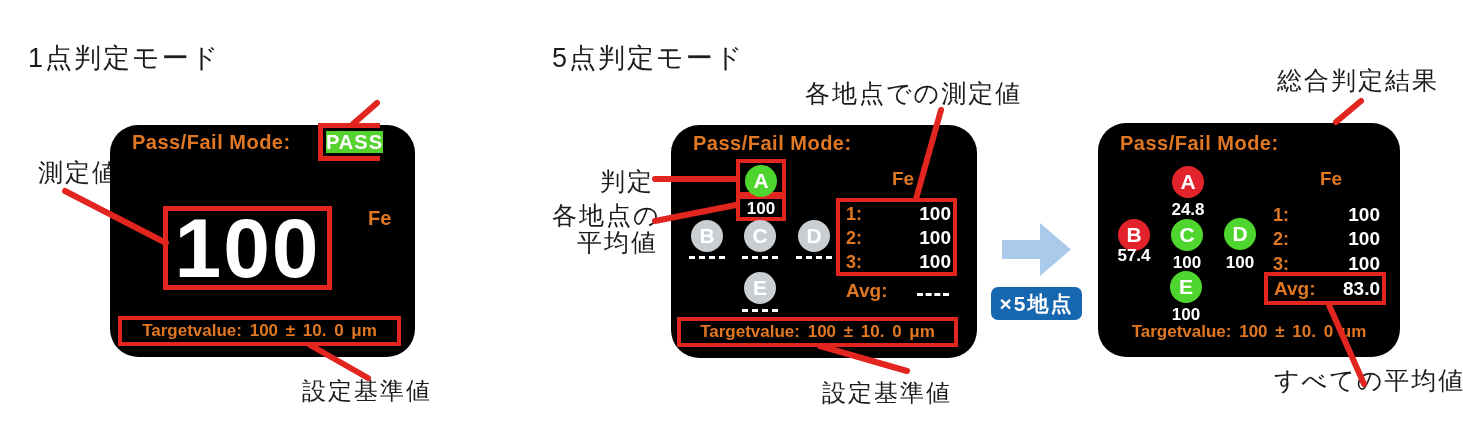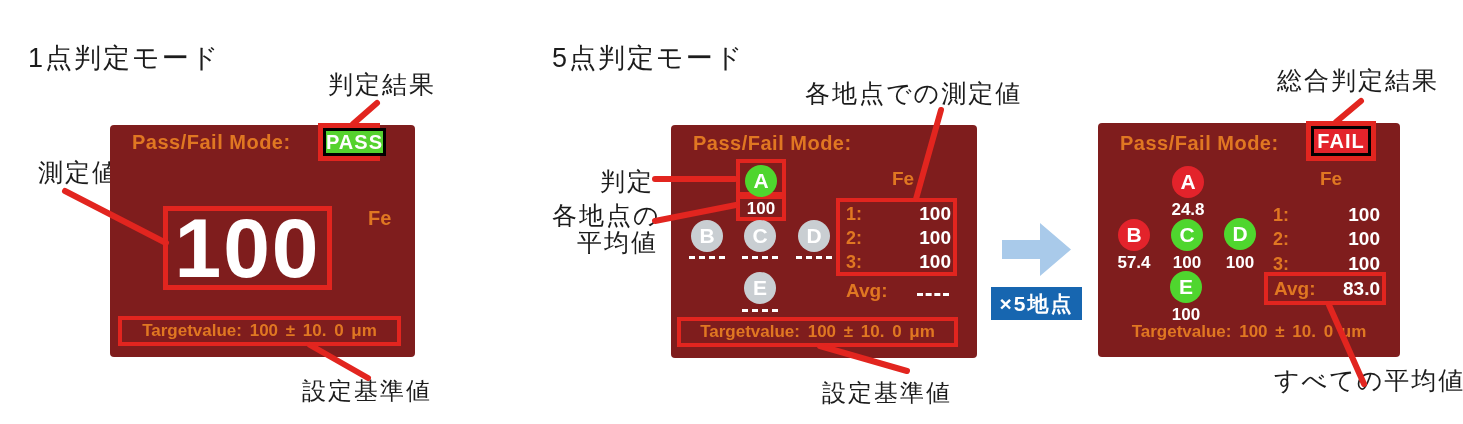--- a/index.html
+++ b/index.html
@@ -5,21 +5,21 @@
   html,body{margin:0;padding:0;background:#fff;}
   #canvas{
     position:relative;width:1463px;height:424px;background:#ffffff;overflow:hidden;
     font-family:"Liberation Sans","DejaVu Sans",sans-serif;
   }
   .abs{position:absolute;}
   
   .jp-title{font-size:27px;color:#1c1c1c;font-weight:500;letter-spacing:2px;white-space:nowrap;margin-top:28px;}
   .jp-label{font-size:25px;color:#1c1c1c;font-weight:500;letter-spacing:2px;white-space:nowrap;}
   
-  .screen{background:#7f1d1d;border-radius:4px;}
+  .screen{background:#000000;border-radius:28px;}
   .mode-label{color:#e07722;font-weight:bold;font-size:20px;white-space:nowrap;letter-spacing:0.5px;}
   .fe{color:#e07722;font-weight:bold;font-size:20px;}
   .redbox{border:4px solid #e2251f;box-sizing:border-box;}
   .redbox5{border:5px solid #e2251f;box-sizing:border-box;}
   .badge-outer{border:5px solid #e2251f;box-sizing:border-box;display:flex;align-items:stretch;justify-content:stretch;}
   .badge-inner{flex:1;border:3px solid #000;display:flex;align-items:center;justify-content:center;
     font-weight:bold;font-size:20px;color:#fff;letter-spacing:1px;}
   .badge-pass{background:#55d22e;}
   .badge-fail{background:#e3232b;}
   .bigval{color:#fff;font-weight:bold;font-size:84px;line-height:72px;text-align:center;letter-spacing:2px;}
@@ -39,21 +39,20 @@
   .blue-badge{background:#1766b0;color:#fff;font-weight:bold;font-size:21px;
     display:flex;align-items:center;justify-content:center;letter-spacing:2px;}
   svg.overlay{position:absolute;left:0;top:0;pointer-events:none;}
 </style>
 </head>
 <body>
 
 <div id="canvas">
 
   <div class="abs jp-title" style="left:28px;top:12px;">1点判定モード</div>
-  <div class="abs jp-label" style="left:328px;top:68px;">判定結果</div>
   <div class="abs jp-label" style="left:22px;top:156px;margin-left:16px;">測定値</div>
   <div class="abs jp-label" style="left:302px;top:375px;font-size:24px;">設定基準値</div>
 
   <div class="abs screen" style="left:110px;top:125px;width:305px;height:232px;">
     <div class="abs mode-label" style="left:22px;top:6px;">Pass/Fail Mode:</div>
 
     <div class="abs badge-outer" style="left:208px;top:-2px;width:62px;height:38px;">
       <div class="badge-inner badge-pass">PASS</div>
     </div>
 
@@ -100,37 +99,34 @@
     <div class="abs row-label" style="left:175px;top:127px;">3:</div>
     <div class="abs row-val" style="left:220px;top:126px;width:60px;">100</div>
     <div class="abs avg-label" style="left:175px;top:155px;">Avg:</div>
     <div class="abs dash" style="left:246px;top:168px;width:32px;"></div>
 
     <div class="abs redbox" style="left:6px;top:192px;width:281px;height:30px;display:flex;align-items:center;justify-content:center;">
       <div class="target-line">Targetvalue: 100 ± 10. 0  μm</div>
     </div>
   </div>
 
-  <div class="abs blue-badge" style="left:991px;top:287px;width:91px;height:33px;">×5地点</div>
+  <div class="abs blue-badge" style="left:991px;top:287px;width:91px;height:33px;border-radius:7px;">×5地点</div>
 
   <div class="abs jp-label" style="left:1277px;top:64px;">総合判定結果</div>
   <div class="abs jp-label" style="left:1267px;top:364px;margin-left:7px;">すべての平均値</div>
 
   <div class="abs screen" style="left:1098px;top:123px;width:302px;height:234px;">
     <div class="abs mode-label" style="left:22px;top:9px;">Pass/Fail Mode:</div>
 
-    <div class="abs badge-outer" style="left:208px;top:-2px;width:70px;height:40px;">
-      <div class="badge-inner badge-fail">FAIL</div>
-    </div>
     <div class="abs fe" style="left:222px;top:45px;font-size:19px;">Fe</div>
 
     <div class="abs circle c-fail" style="left:74px;top:43px;">A</div>
     <div class="abs pt-val" style="left:60px;top:77px;width:60px;">24.8</div>
     <div class="abs circle c-fail" style="left:20px;top:96px;">B</div>
-    <div class="abs pt-val" style="left:6px;top:130px;width:60px;">57.4</div>
+    <div class="abs pt-val" style="left:6px;top:123px;width:60px;">57.4</div>
     <div class="abs circle c-pass" style="left:73px;top:96px;">C</div>
     <div class="abs pt-val" style="left:59px;top:130px;width:60px;">100</div>
     <div class="abs circle c-pass" style="left:126px;top:95px;">D</div>
     <div class="abs pt-val" style="left:112px;top:130px;width:60px;">100</div>
     <div class="abs circle c-pass" style="left:72px;top:148px;">E</div>
     <div class="abs pt-val" style="left:58px;top:182px;width:60px;">100</div>
 
     <div class="abs row-label" style="left:175px;top:82px;">1:</div>
     <div class="abs row-val" style="left:222px;top:81px;width:60px;">100</div>
     <div class="abs row-label" style="left:175px;top:106px;">2:</div>

